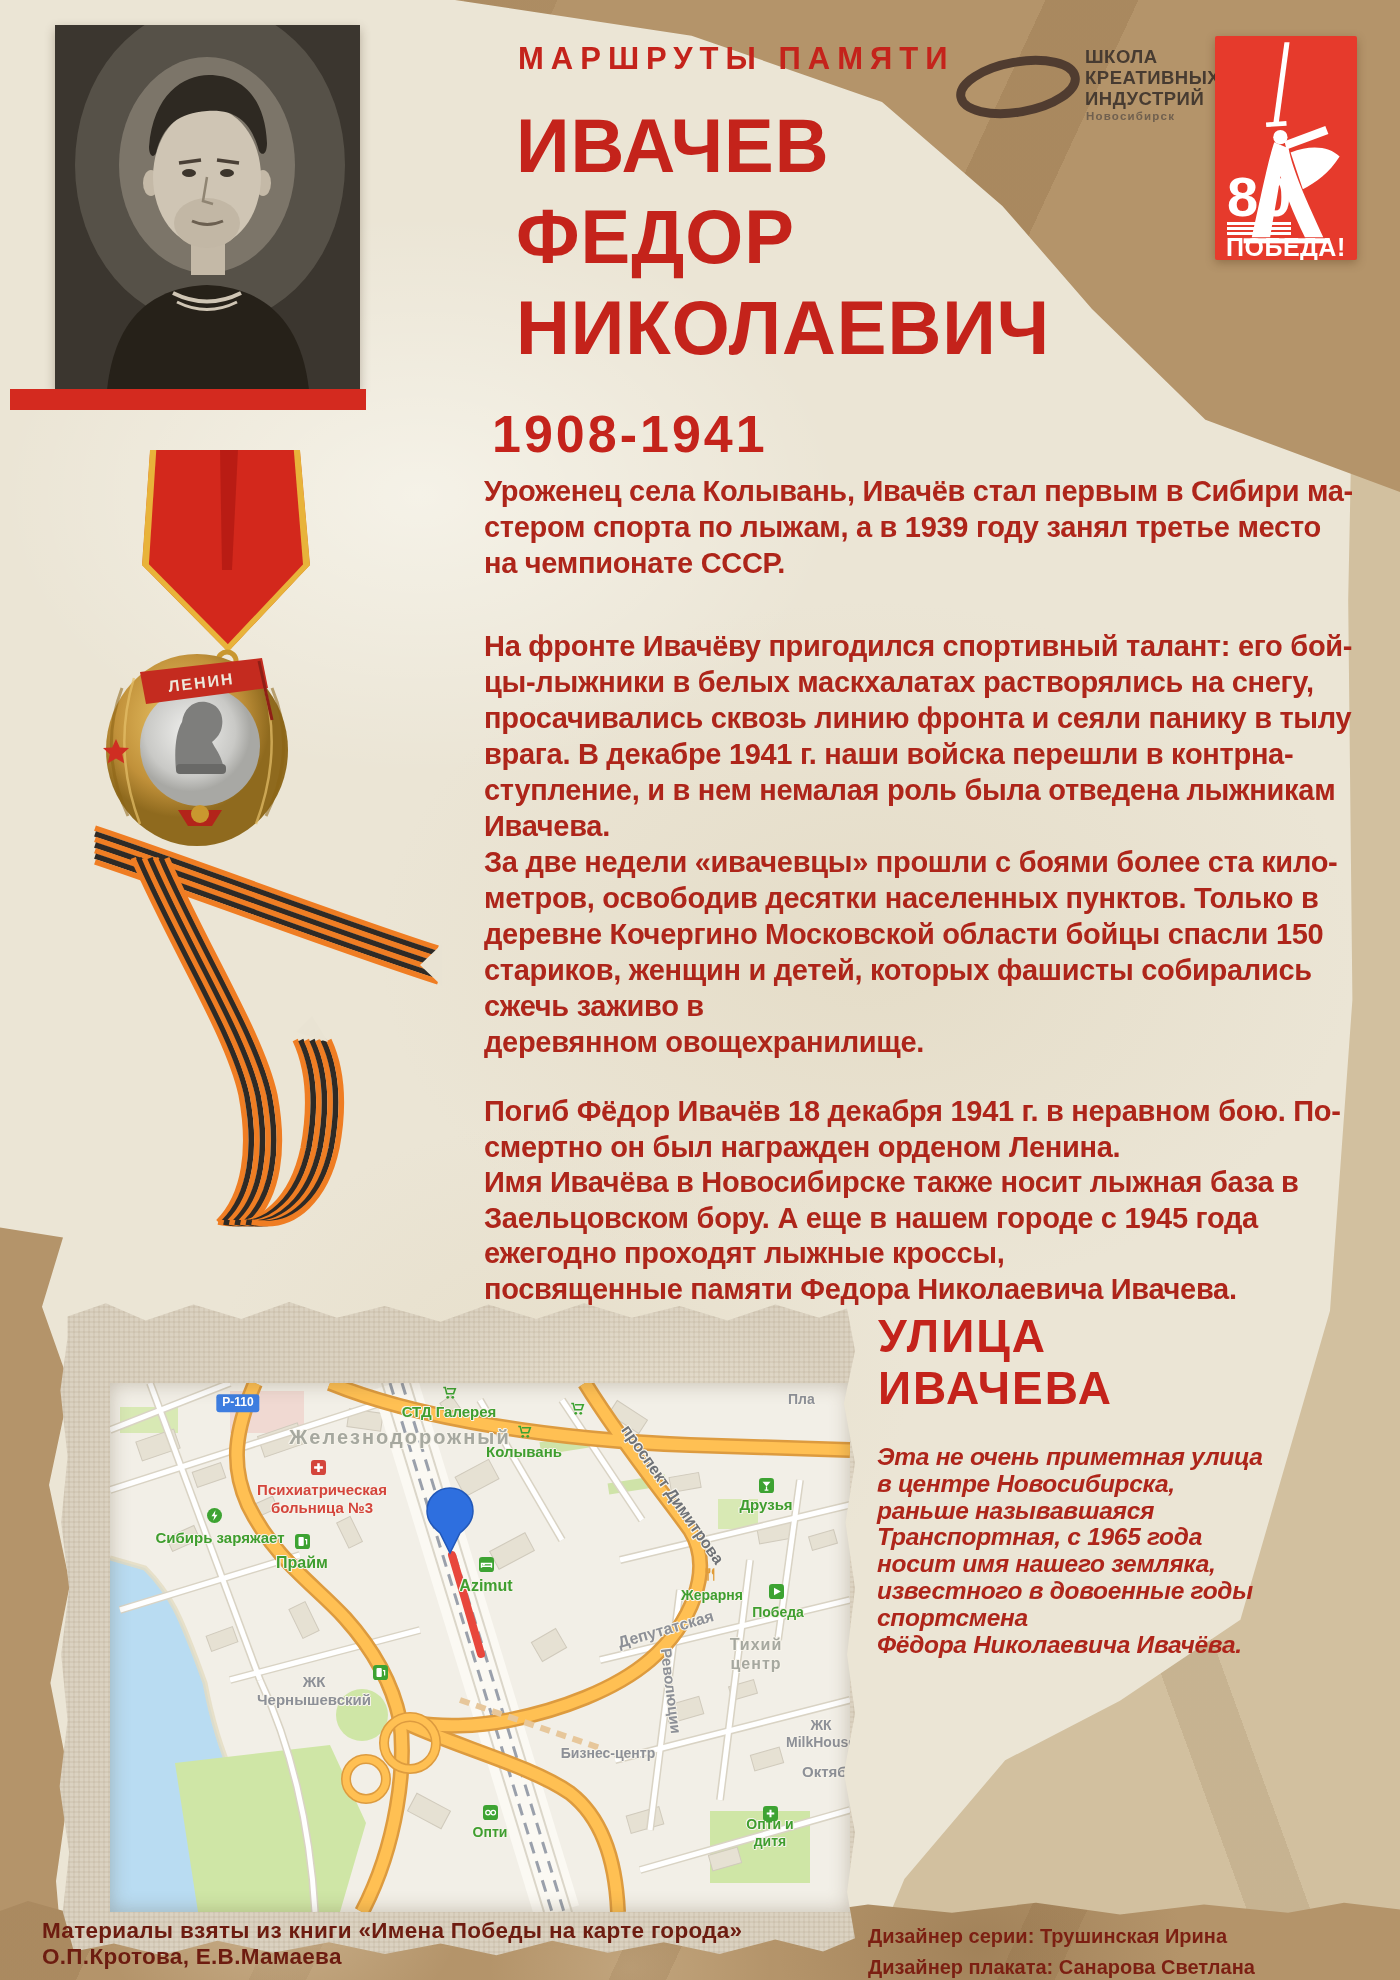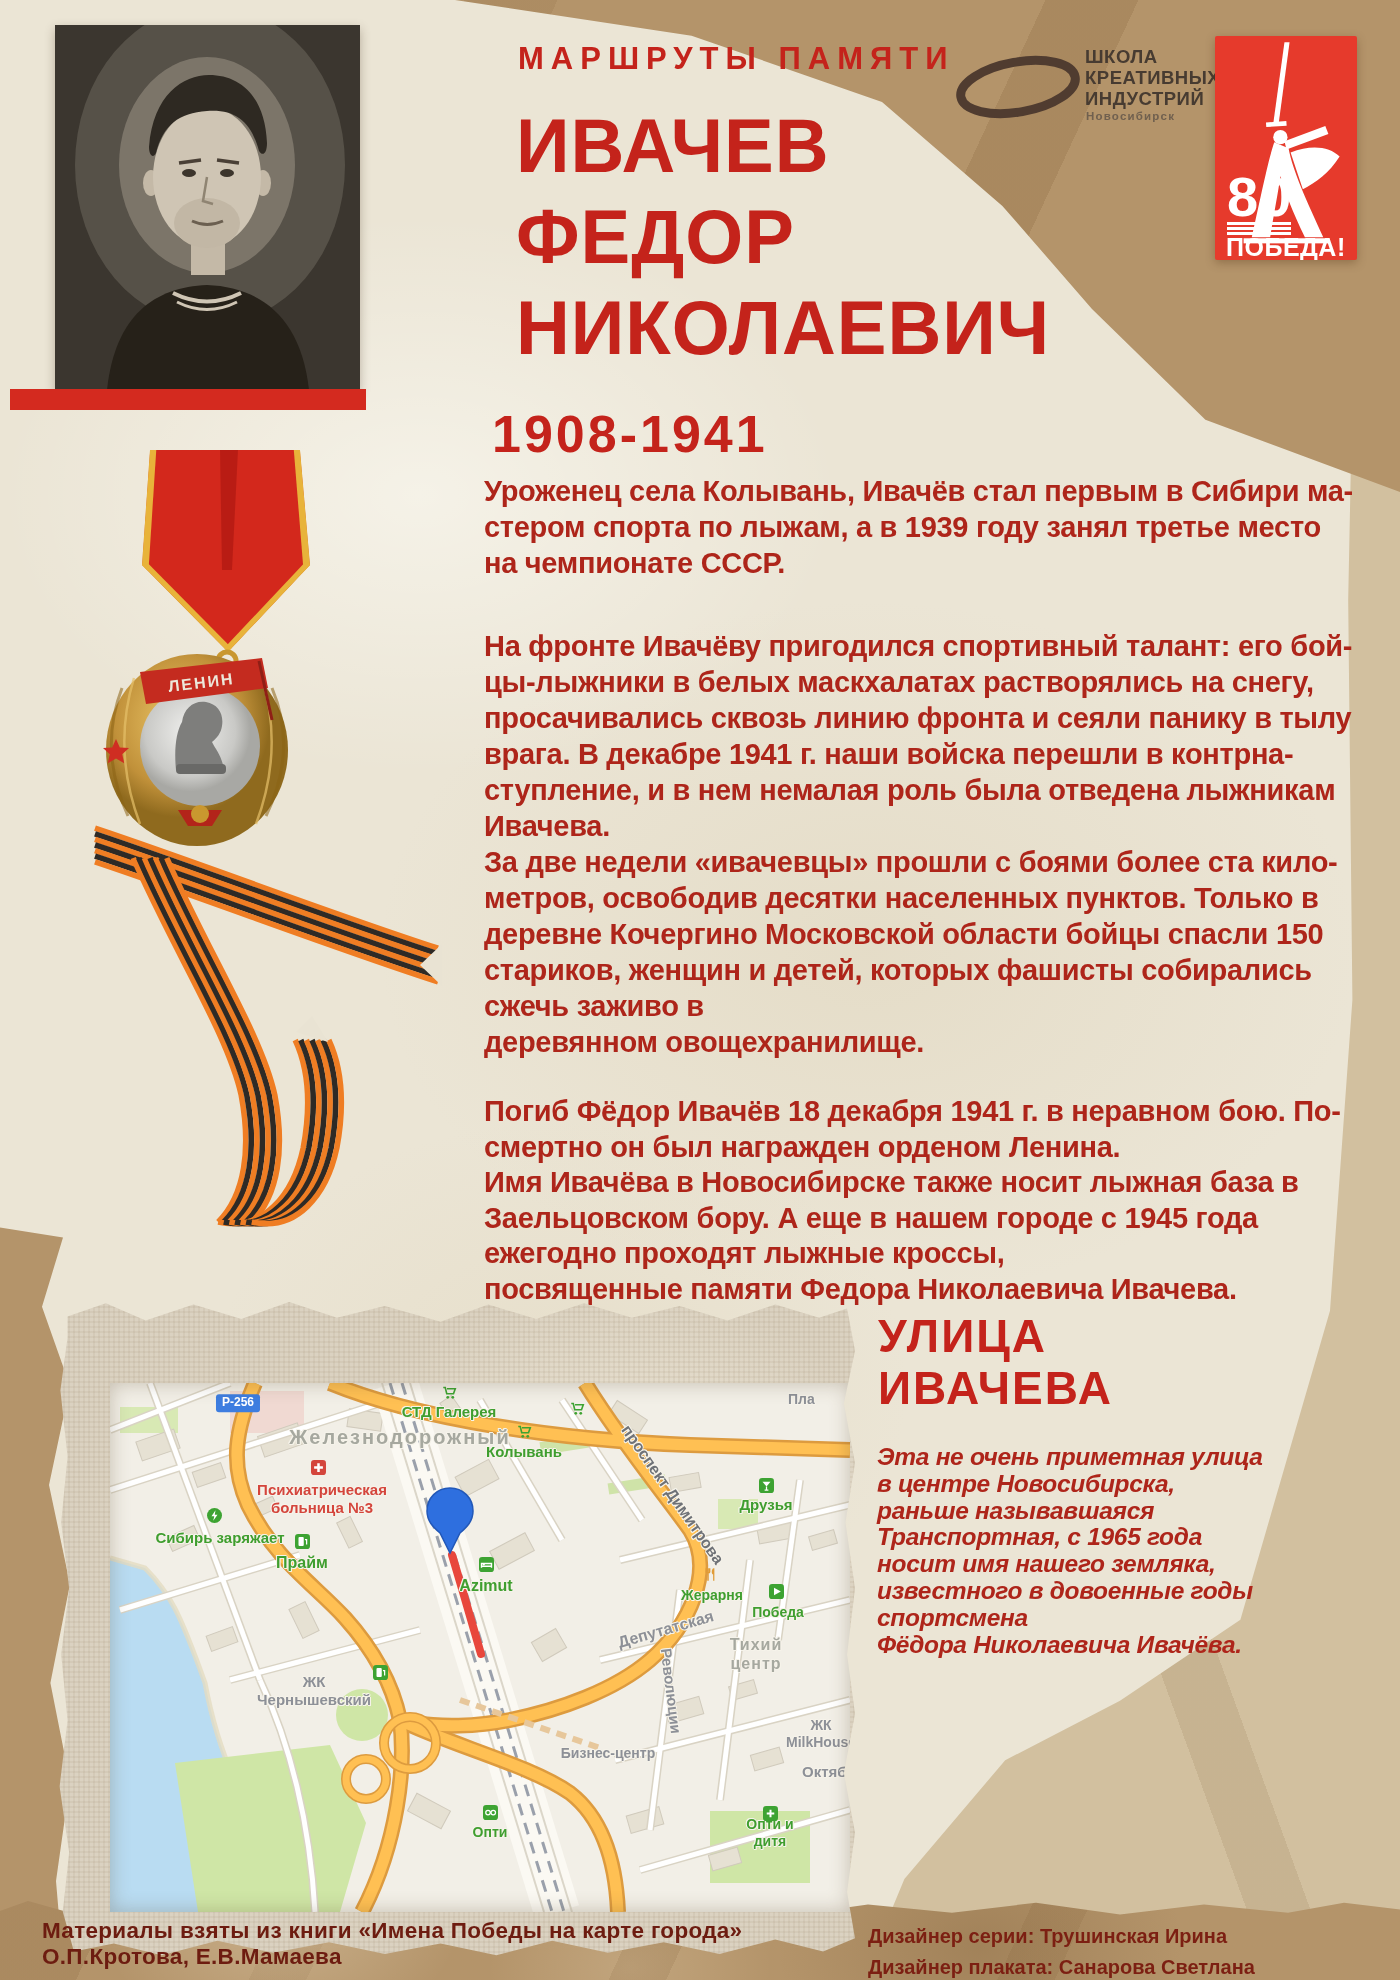--- a/index.html
+++ b/index.html
@@ -321,21 +321,21 @@
           <path d="M220,0 C310,37 450,57 580,62 L740,67"></path>
         </g>
         <circle cx="300" cy="360" r="26" fill="none" stroke="#dd9b3f" stroke-width="10"></circle>
         <circle cx="300" cy="360" r="26" fill="none" stroke="#ffc053" stroke-width="7"></circle>
         <circle cx="256" cy="396" r="20" fill="none" stroke="#dd9b3f" stroke-width="10"></circle>
         <circle cx="256" cy="396" r="20" fill="none" stroke="#ffc053" stroke-width="7"></circle>
         <path d="M350,317 L490,365" stroke="#e7c79b" stroke-width="6" stroke-dasharray="10 7" fill="none"></path>
         <path d="M342,172 C352,205 362,240 371,271" stroke="#e8473c" stroke-width="8" stroke-linecap="round" fill="none"></path>
       </svg>
       <div class="full" id="map-labels">
-          <div class="mlabel k-shield" style="left: 128px; top: 20px; font-size: 12px; transform: translate(-50%, -50%) rotate(0deg);">Р-256</div>
+          <div class="mlabel k-shield" style="left: 128px; top: 20px; font-size: 12px; transform: translate(-50%, -50%) rotate(0deg);">Р-110</div>
           <div class="mlabel k-district" style="left: 290px; top: 55px; font-size: 20px; letter-spacing: 2px; transform: translate(-50%, -50%) rotate(0deg);">Железнодорожный</div>
           <div class="mlabel k-green" style="left: 339px; top: 29px; font-size: 15px; transform: translate(-50%, -50%) rotate(0deg);">СТД Галерея</div>
           <div class="mlabel k-green" style="left: 414px; top: 69px; font-size: 15px; transform: translate(-50%, -50%) rotate(0deg);">Колывань</div>
           <div class="mlabel k-red" style="left: 212px; top: 116px; font-size: 15px; transform: translate(-50%, -50%) rotate(0deg);">Психиатрическая
 больница №3</div>
           <div class="mlabel k-green" style="left: 656px; top: 122px; font-size: 15px; transform: translate(-50%, -50%) rotate(0deg);">Друзья</div>
           <div class="mlabel k-green" style="left: 110px; top: 155px; font-size: 15px; transform: translate(-50%, -50%) rotate(0deg);">Сибирь заряжает</div>
           <div class="mlabel k-green" style="left: 192px; top: 180px; font-size: 16px; transform: translate(-50%, -50%) rotate(0deg);">Прайм</div>
           <div class="mlabel k-green" style="left: 376px; top: 203px; font-size: 16px; transform: translate(-50%, -50%) rotate(0deg);">Azimut</div>
           <div class="mlabel k-streetdark" style="left: 562px; top: 112px; font-size: 16px; transform: translate(-50%, -50%) rotate(55deg);">проспект Димитрова</div>

